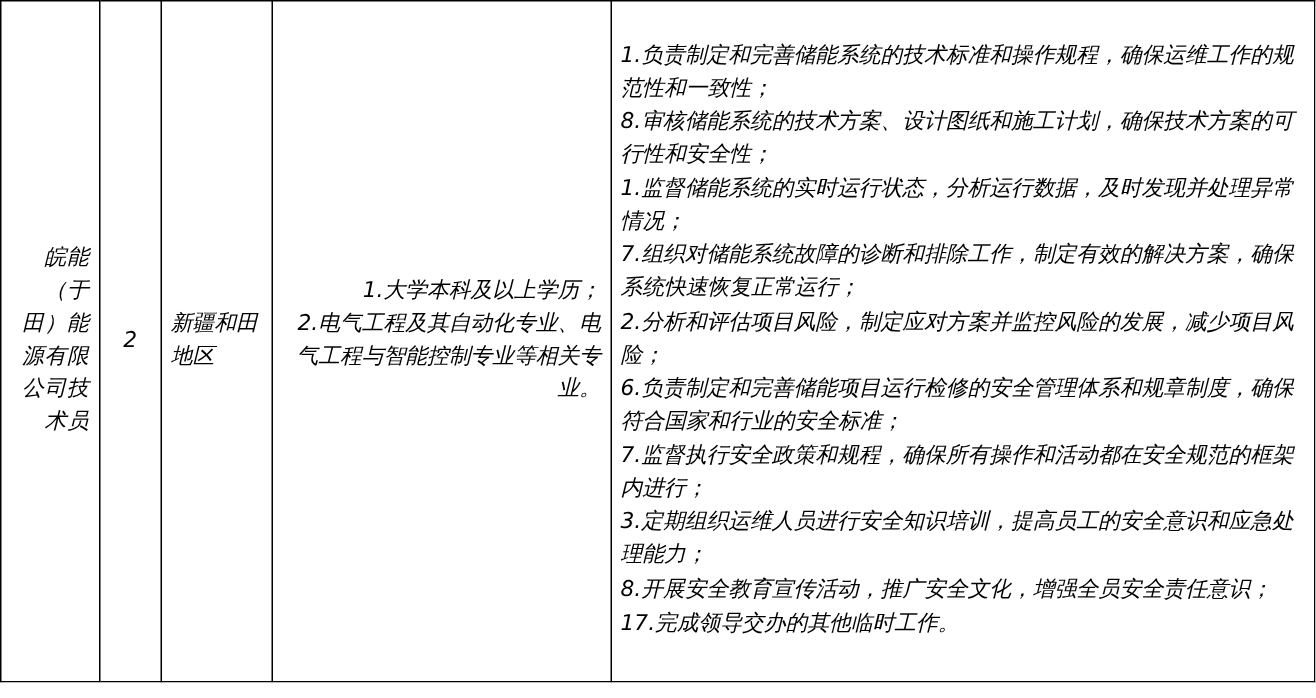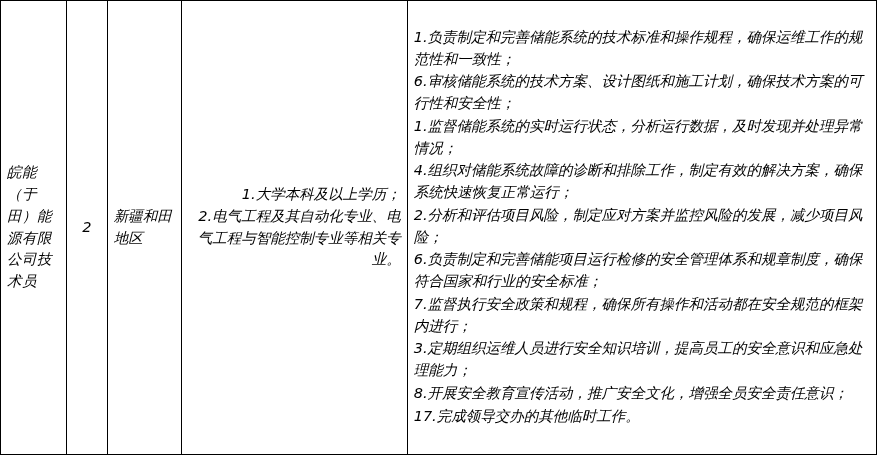--- a/index.html
+++ b/index.html
@@ -31,21 +31,21 @@
     border: 1px solid #000000;
     vertical-align: middle;
     padding: 4px 6px;
     box-sizing: border-box;
     font-size: 14.5px;
     line-height: 1.5;
     font-style: italic;
   }
   td.col-position {
     width: 64px;
-    text-align: left;
+    text-align: right;
     letter-spacing: 0.5px;
   }
   td.col-count {
     width: 40px;
     text-align: center;
   }
   td.col-region {
     width: 72px;
     text-align: left;
     margin-top: 26px;
@@ -92,23 +92,23 @@
         </td>
         <td class="col-region">
           <span>新疆和田地区</span>
         </td>
         <td class="col-requirements">
           <span class="line">1.大学本科及以上学历；</span>
           <span class="line">2.电气工程及其自动化专业、电气工程与智能控制专业等相关专业。</span>
         </td>
         <td class="col-duties">
           <span class="line">1.负责制定和完善储能系统的技术标准和操作规程，确保运维工作的规范性和一致性；</span>
-          <span class="line">6.审核储能系统的技术方案、设计图纸和施工计划，确保技术方案的可行性和安全性；</span>
+          <span class="line">8.审核储能系统的技术方案、设计图纸和施工计划，确保技术方案的可行性和安全性；</span>
           <span class="line">1.监督储能系统的实时运行状态，分析运行数据，及时发现并处理异常情况；</span>
-          <span class="line">4.组织对储能系统故障的诊断和排除工作，制定有效的解决方案，确保系统快速恢复正常运行；</span>
+          <span class="line">7.组织对储能系统故障的诊断和排除工作，制定有效的解决方案，确保系统快速恢复正常运行；</span>
           <span class="line">2.分析和评估项目风险，制定应对方案并监控风险的发展，减少项目风险；</span>
           <span class="line">6.负责制定和完善储能项目运行检修的安全管理体系和规章制度，确保符合国家和行业的安全标准；</span>
           <span class="line">7.监督执行安全政策和规程，确保所有操作和活动都在安全规范的框架内进行；</span>
           <span class="line">3.定期组织运维人员进行安全知识培训，提高员工的安全意识和应急处理能力；</span>
           <span class="line">8.开展安全教育宣传活动，推广安全文化，增强全员安全责任意识；</span>
           <span class="line">17.完成领导交办的其他临时工作。</span>
         </td>
       </tr>
     </tbody>
   </table>

